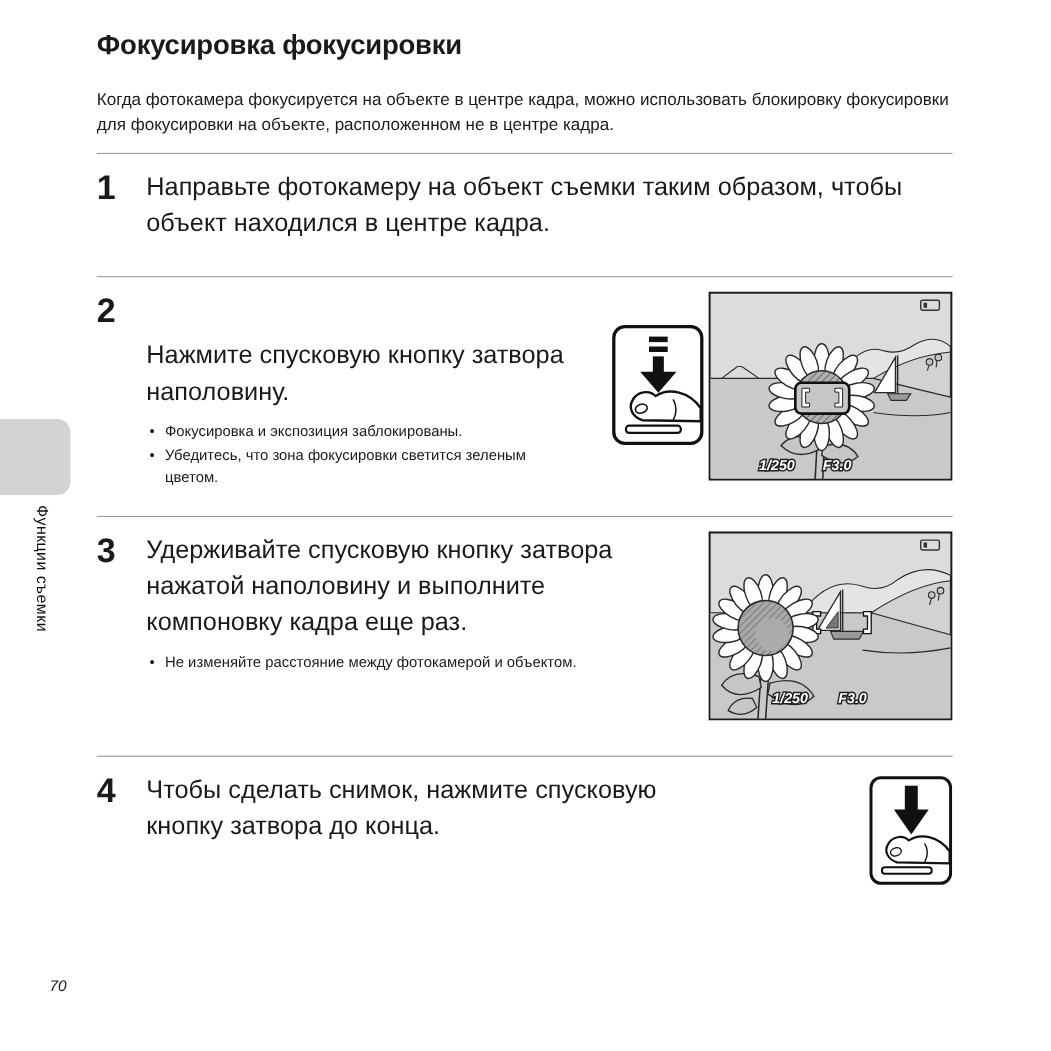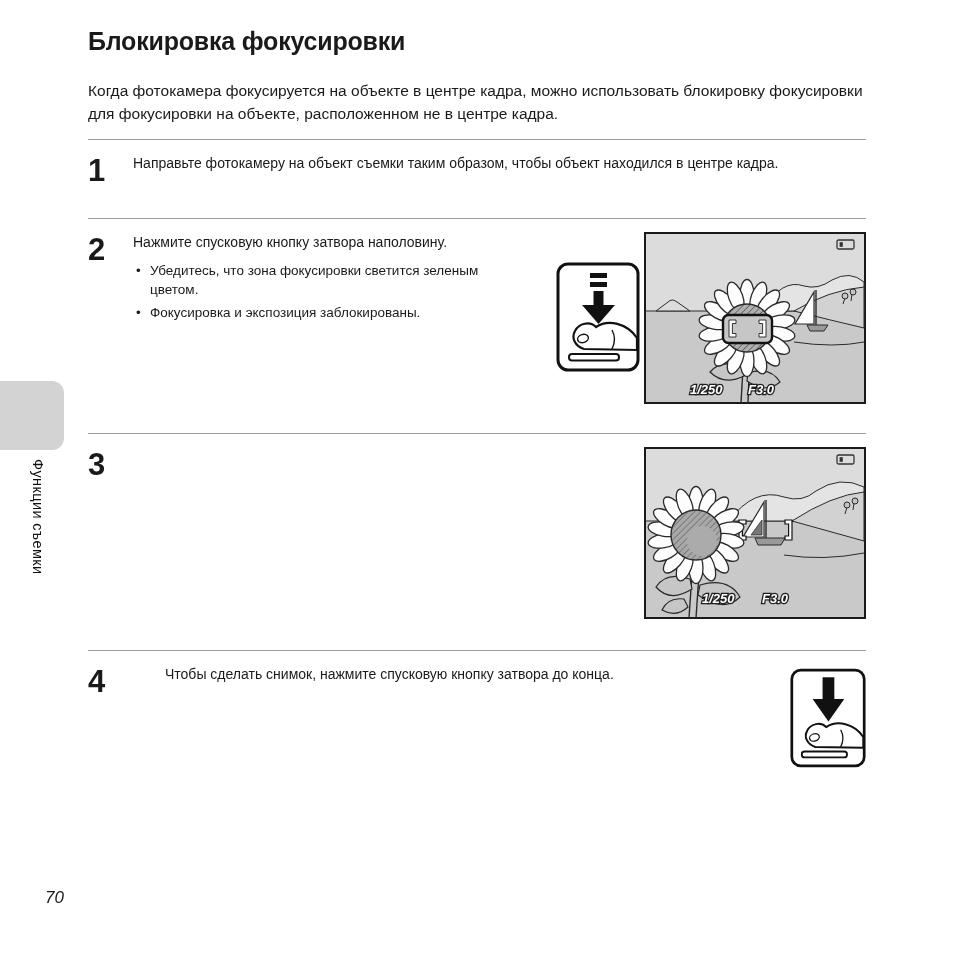--- a/index.html
+++ b/index.html
@@ -12,67 +12,67 @@
   .intro{margin-top:23px;font-size:15.5px;line-height:1.5;}
   .intro p{margin:0;}
   .intro .mode-line{margin-top:5px;display:flex;align-items:center;gap:6px;flex-wrap:wrap;}
   .cam-icon{display:inline-block;vertical-align:-2px;}
   .rule{border:none;border-top:1px solid #9b9b9b;margin:13px 0 0;height:0;}
   .step{display:flex;padding-top:13px;}
   .step-num{width:45px;flex:0 0 45px;font-size:31px;font-weight:700;line-height:1;padding-top:2px;}
   .step-body{flex:1;min-width:0;}
   .step-cols{display:flex;align-items:flex-start;}
   .txt-col{flex:0 0 auto;}
-  .step-heading{font-size:14px;line-height:1.45;margin:0;font-weight:400;}
+  .step-heading{font-size:23px;line-height:1.45;margin:0;font-weight:400;}
   .bullets{margin:9px 0 0;padding:0;list-style:none;font-size:13.5px;line-height:1.45;}
   .bullets li{position:relative;padding-left:17px;margin-top:3px;}
   .bullets li::before{content:"\2022";position:absolute;left:3px;top:0;}
   .w-step1{max-width:710px;}
   .w-step2{width:412px;}
-  .w-step2 .step-heading{max-width:420px;}
+  .w-step2 .step-heading{max-width:420px;margin-top:41px;}
   .w-step2 .bullets li{max-width:340px;}
   .w-step3{width:505px;}
   .w-step3 .step-heading{max-width:430px;}
   .w-step4{flex:1;}
-  .w-step4 .step-heading{max-width:470px;margin-left:32px;}
+  .w-step4 .step-heading{max-width:470px;}
   .screen-col{margin-left:auto;flex:0 0 222px;}
   .hand-col-2{flex:0 0 86px;margin-left:10px;margin-top:30px;}
   .hand-col-4{flex:0 0 76px;margin-left:auto;margin-top:2px;}
   .pad-b-1{padding-bottom:19px;}
   .pad-b-2{padding-bottom:12px;}
   .pad-b-3{padding-bottom:14px;}
   .sidebar-tab{
     position:absolute;left:0;top:381px;width:64px;height:69px;
     background:#d3d3d3;border-radius:0 12px 12px 0;
   }
   .sidebar-label{
     position:absolute;left:30px;top:459px;
     writing-mode:vertical-rl;font-size:14.5px;letter-spacing:0.4px;color:#111;
   }
   .page-number{
-    position:absolute;left:45px;top:888px;font-size:17px;font-style:italic;font-weight:400;
+    position:absolute;left:45px;top:888px;font-size:14px;font-style:italic;font-weight:400;
   }
   .mono-screen text{
     font-family:"Liberation Sans",sans-serif;font-size:13px;font-weight:700;font-style:italic;
     fill:#ffffff;stroke:#1f1f1f;stroke-width:2.6px;paint-order:stroke;
   }
 </style>
 </head>
 <body>
 
 <div class="page">
 
   <div class="sidebar-tab"></div>
   <div class="sidebar-label">Функции съемки</div>
 
   <div class="page-number">70</div>
 
   <div class="content">
 
-    <h1 class="doc-title">Блокировка фокусировки</h1>
+    <h1 class="doc-title">Фокусировка фокусировки</h1>
 
     <div class="intro">
       <p>Когда фотокамера фокусируется на объекте в центре кадра, можно использовать блокировку фокусировки для фокусировки на объекте, расположенном не в центре кадра.</p>
     </div>
 
     <div class="rule"></div>
 
     <div class="step pad-b-1">
       <div class="step-num">1</div>
       <div class="step-body">
@@ -82,22 +82,22 @@
 
     <div class="rule"></div>
 
     <div class="step pad-b-2">
       <div class="step-num">2</div>
       <div class="step-body">
         <div class="step-cols">
           <div class="txt-col w-step2">
             <p class="step-heading">Нажмите спусковую кнопку затвора наполовину.</p>
             <ul class="bullets">
+              <li>Фокусировка и экспозиция заблокированы.</li>
               <li>Убедитесь, что зона фокусировки светится зеленым цветом.</li>
-              <li>Фокусировка и экспозиция заблокированы.</li>
             </ul>
           </div>
 
           <div class="hand-col-2">
             <svg width="86" height="110" viewBox="0 0 84 110">
               <rect x="2" y="2" width="80" height="106" rx="10" fill="#fff" stroke="#111" stroke-width="3"></rect>
               <rect x="34" y="11" width="17" height="5" fill="#111"></rect>
               <rect x="34" y="20" width="17" height="5" fill="#111"></rect>
               <rect x="37.5" y="29" width="10" height="15" fill="#111"></rect>
               <path d="M26,43 L59,43 L42.5,62 Z" fill="#111"></path>
@@ -177,20 +177,26 @@
         </div>
       </div>
     </div>
 
     <div class="rule"></div>
 
     <div class="step pad-b-3">
       <div class="step-num">3</div>
       <div class="step-body">
         <div class="step-cols">
+          <div class="txt-col w-step3">
+            <p class="step-heading">Удерживайте спусковую кнопку затвора нажатой наполовину и выполните компоновку кадра еще раз.</p>
+            <ul class="bullets">
+              <li>Не изменяйте расстояние между фотокамерой и объектом.</li>
+            </ul>
+          </div>
 
           <div class="screen-col">
             <svg class="mono-screen" width="222" height="172" viewBox="0 0 222 172">
               <rect x="1" y="1" width="220" height="170" fill="#dcdcdc" stroke="#1a1a1a" stroke-width="2"></rect>
               <rect x="2" y="74" width="218" height="96" fill="#c9c9c9"></rect>
               <line x1="2" y1="74" x2="220" y2="74" stroke="#2a2a2a" stroke-width="1"></line>
               <path d="M85,74 Q110,40 140,50 Q158,56 172,44 Q196,28 220,40 L220,74 Z" fill="#e4e4e4" stroke="#2a2a2a" stroke-width="1"></path>
               <path d="M148,74 Q188,48 220,45 L220,94 Q184,84 148,74 Z" fill="#d2d2d2" stroke="#2a2a2a" stroke-width="1"></path>
               <line x1="203" y1="60" x2="201" y2="67" stroke="#2a2a2a" stroke-width="1"></line>
               <line x1="210" y1="56" x2="209" y2="63" stroke="#2a2a2a" stroke-width="1"></line>

